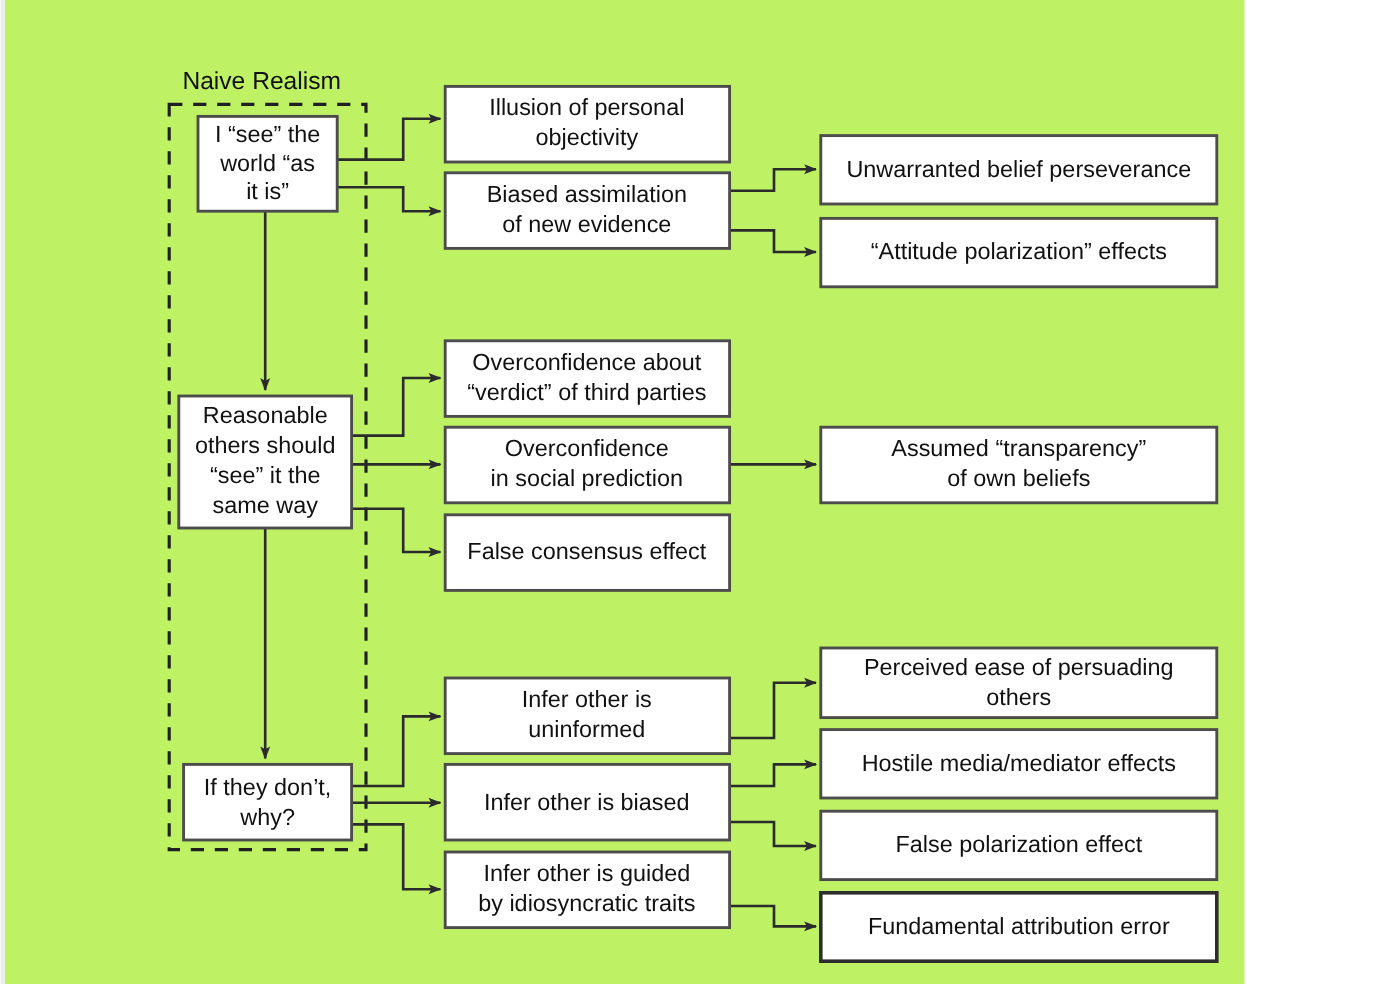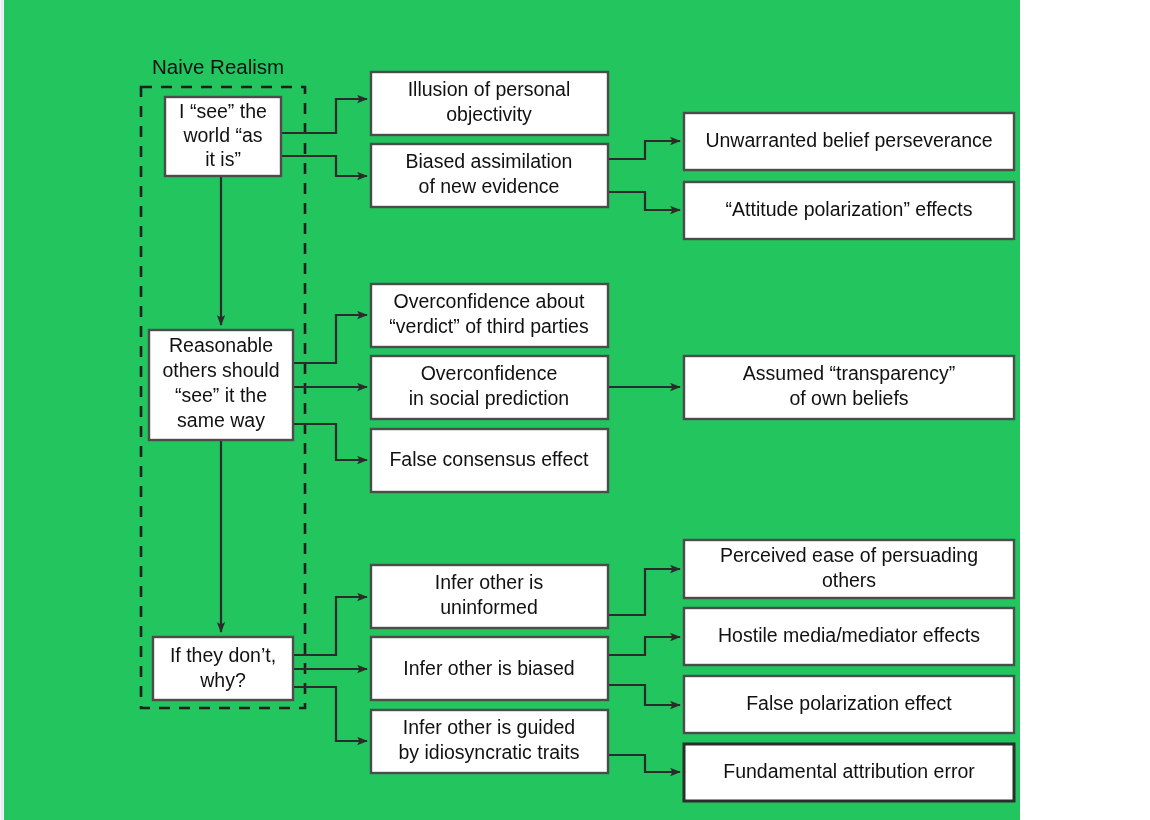--- a/index.html
+++ b/index.html
@@ -4,23 +4,24 @@
 <style>
   html, body {
     margin: 0;
     padding: 0;
     background: #ffffff;
   }
   #page {
     position: relative;
     width: 1020px;
     height: 820px;
-    background: #22c55e;
+    background: #bef264;
     font-family: "Liberation Sans", sans-serif;
     overflow: hidden;
+    padding-left: 17px;
   }
   
   #page-edge-left {
     position: absolute;
     left: 0; top: 0;
     width: 4px; height: 820px;
     background: linear-gradient(to right, #ffffff 0%, #e3e5ec 45%, #f5f6f9 100%);
   }
   #diagram { position: absolute; left: 0; top: 0; }
   .box-rect {

